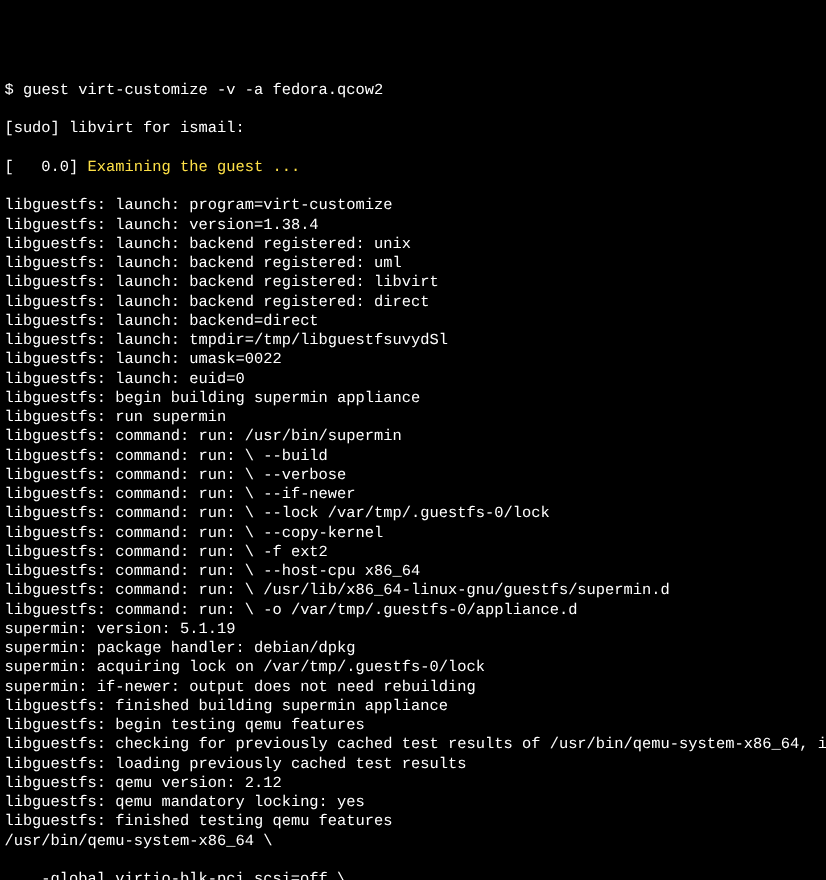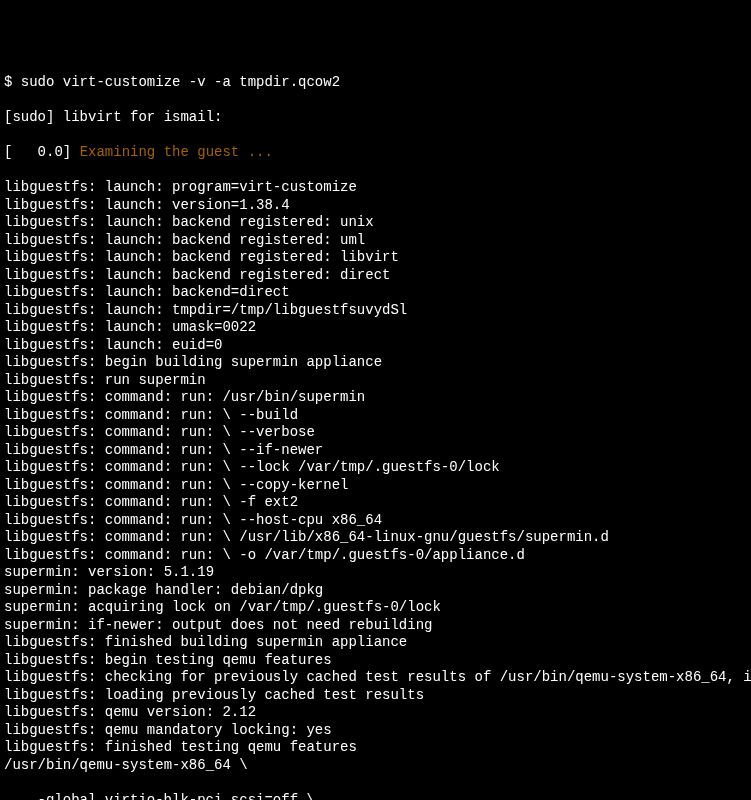--- a/index.html
+++ b/index.html
@@ -16,31 +16,31 @@
     overflow: hidden;
     white-space: pre;
   }
   .line {
     display: block;
   }
   .prompt {
     color: #ffffff;
   }
   .green {
-    color: #a16207;
+    color: #fde047;
   }
   .indent {
     padding-left: 4ch;
   }
 </style>
 </head>
 <body>
 
 
 
-<span class="line"><span class="prompt">$ </span><span>sudo virt-customize -v -a tmpdir.qcow2</span></span>
+<span class="line"><span class="prompt">$ </span><span>guest virt-customize -v -a fedora.qcow2</span></span>
 <span class="line">[sudo] libvirt for ismail:</span>
 <span class="line"><span>[   0.0] </span><span class="green">Examining the guest ...</span></span>
 <div id="output-lines"><span class="line">libguestfs: launch: program=virt-customize</span><span class="line">libguestfs: launch: version=1.38.4</span><span class="line">libguestfs: launch: backend registered: unix</span><span class="line">libguestfs: launch: backend registered: uml</span><span class="line">libguestfs: launch: backend registered: libvirt</span><span class="line">libguestfs: launch: backend registered: direct</span><span class="line">libguestfs: launch: backend=direct</span><span class="line">libguestfs: launch: tmpdir=/tmp/libguestfsuvydSl</span><span class="line">libguestfs: launch: umask=0022</span><span class="line">libguestfs: launch: euid=0</span><span class="line">libguestfs: begin building supermin appliance</span><span class="line">libguestfs: run supermin</span><span class="line">libguestfs: command: run: /usr/bin/supermin</span><span class="line">libguestfs: command: run: \ --build</span><span class="line">libguestfs: command: run: \ --verbose</span><span class="line">libguestfs: command: run: \ --if-newer</span><span class="line">libguestfs: command: run: \ --lock /var/tmp/.guestfs-0/lock</span><span class="line">libguestfs: command: run: \ --copy-kernel</span><span class="line">libguestfs: command: run: \ -f ext2</span><span class="line">libguestfs: command: run: \ --host-cpu x86_64</span><span class="line">libguestfs: command: run: \ /usr/lib/x86_64-linux-gnu/guestfs/supermin.d</span><span class="line">libguestfs: command: run: \ -o /var/tmp/.guestfs-0/appliance.d</span><span class="line">supermin: version: 5.1.19</span><span class="line">supermin: package handler: debian/dpkg</span><span class="line">supermin: acquiring lock on /var/tmp/.guestfs-0/lock</span><span class="line">supermin: if-newer: output does not need rebuilding</span><span class="line">libguestfs: finished building supermin appliance</span><span class="line">libguestfs: begin testing qemu features</span><span class="line">libguestfs: checking for previously cached test results of /usr/bin/qemu-system-x86_64, in /va</span><span class="line">libguestfs: loading previously cached test results</span><span class="line">libguestfs: qemu version: 2.12</span><span class="line">libguestfs: qemu mandatory locking: yes</span><span class="line">libguestfs: finished testing qemu features</span><span class="line">/usr/bin/qemu-system-x86_64 \</span></div>
 <div id="qemu-args"><span class="line indent">-global virtio-blk-pci.scsi=off \</span></div>
 
 
 
 
 </body></html>

